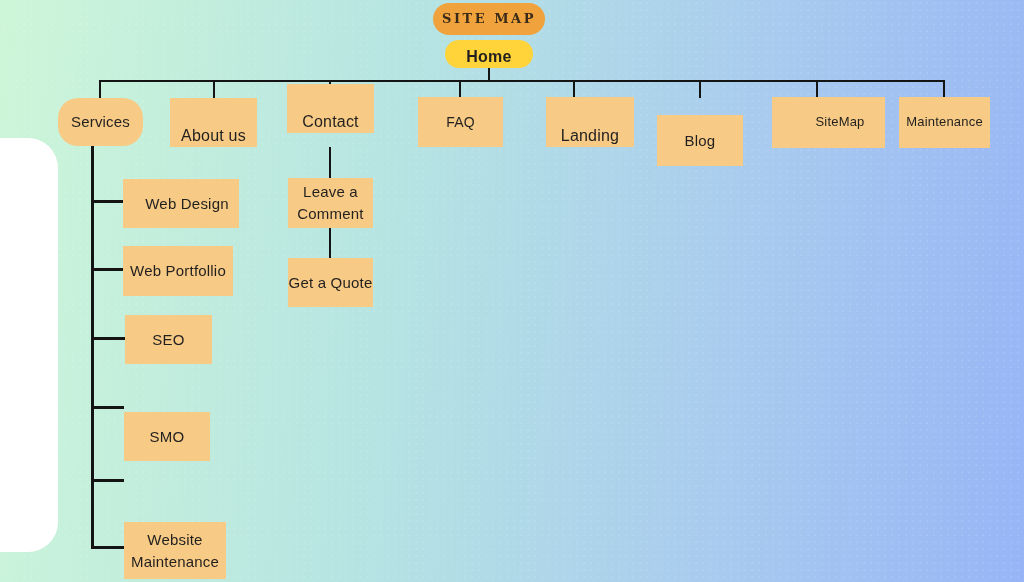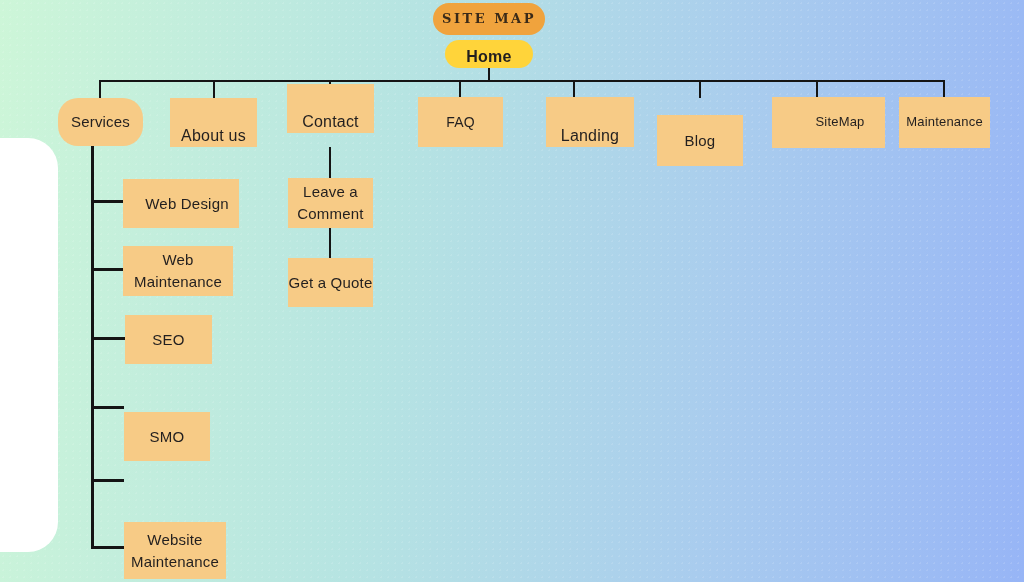--- a/index.html
+++ b/index.html
@@ -108,21 +108,21 @@
     <span>SiteMap</span>
   </div>
   <div class="node fs13" style="left:899px;top:97px;width:91px;height:51px;">
     <span>Maintenance</span>
   </div>
 
   <div class="node fs15" style="left:123px;top:179px;width:104px;height:49px;padding-left:12px;">
     <span>Web Design</span>
   </div>
   <div class="node fs15" style="left:123px;top:246px;width:110px;height:50px;">
-    <span>Web Maintenance</span>
+    <span>Web Portfollio</span>
   </div>
   <div class="node fs15" style="left:125px;top:315px;width:87px;height:49px;">
     <span>SEO</span>
   </div>
   <div class="node fs15" style="left:124px;top:400px;width:86px;height:49px;margin-top:12px;">
     <span>SMO</span>
   </div>
   <div class="node fs15" style="left:288px;top:178px;width:85px;height:50px;">
     <span>Leave a Comment</span>
   </div>

